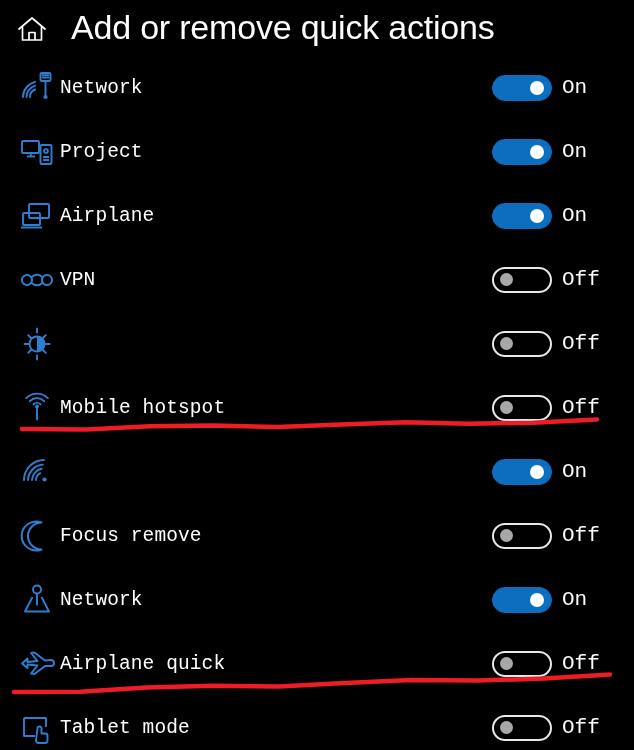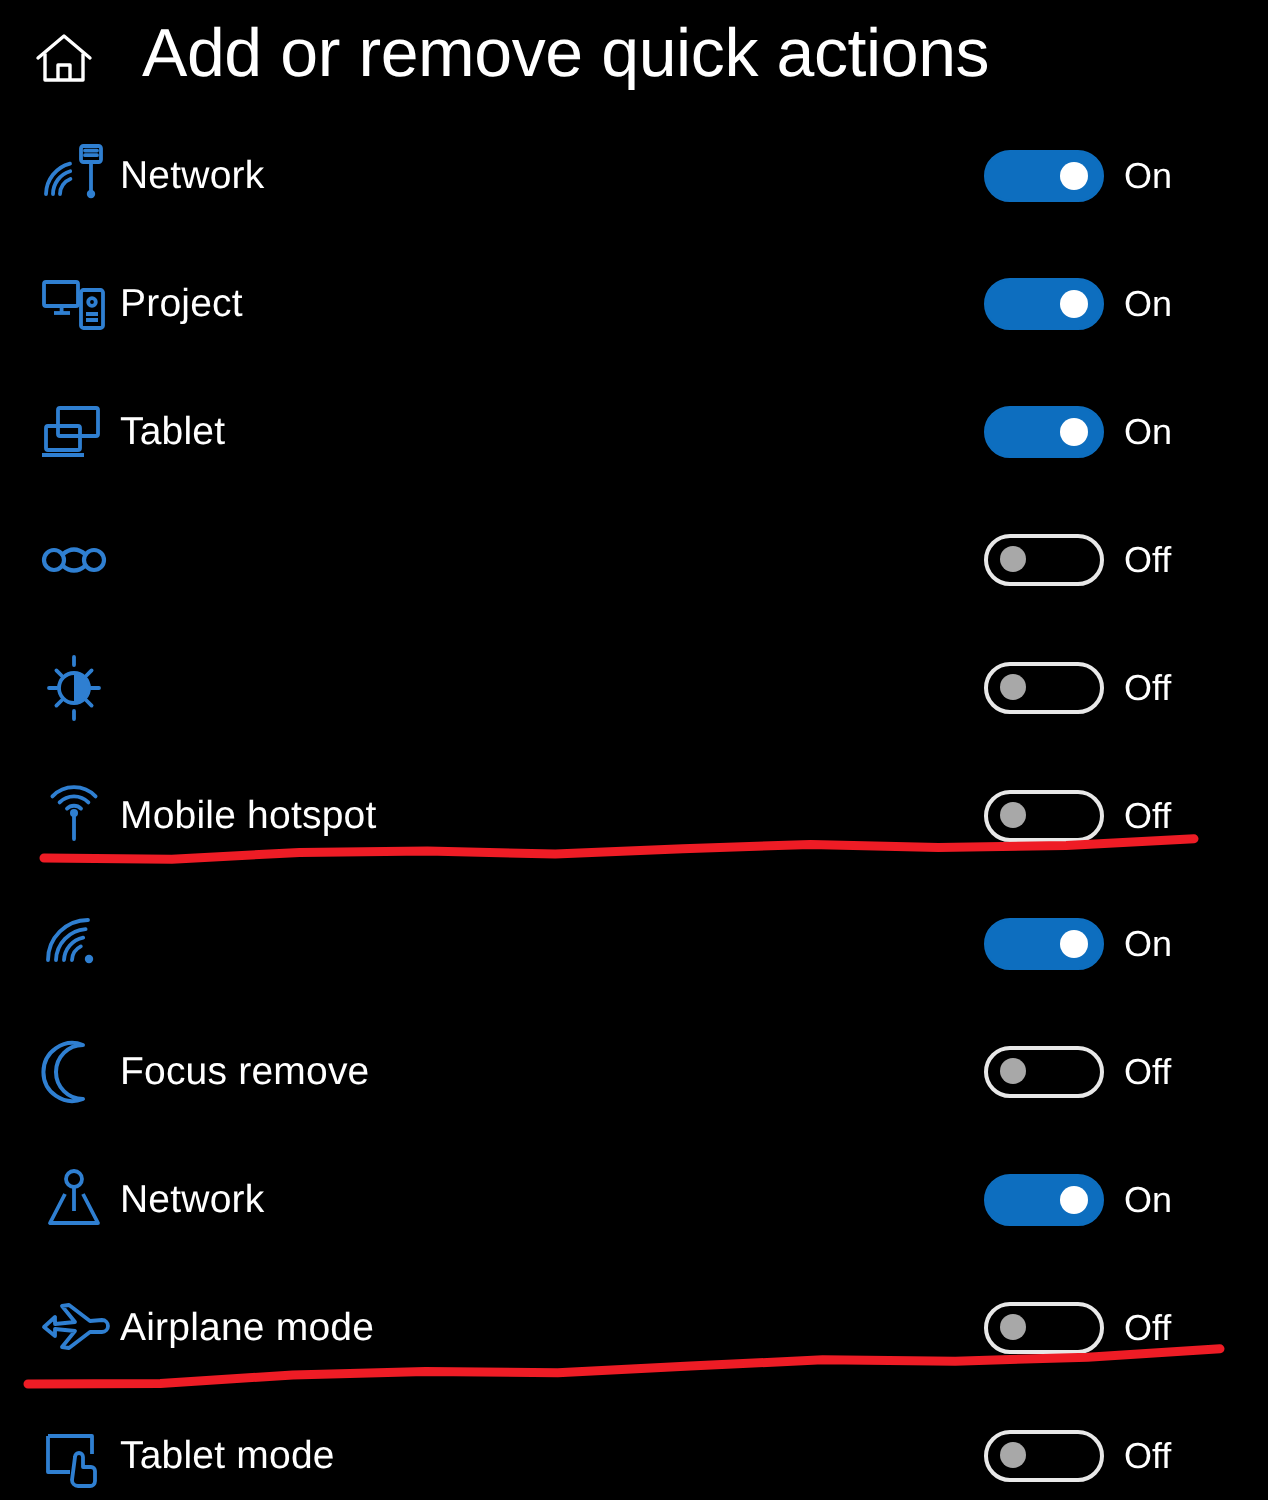--- a/index.html
+++ b/index.html
@@ -50,20 +50,21 @@
   .list {
     position: absolute;
     top: 56px;
     left: 0;
     width: 634px;
   }
   .row {
     position: relative;
     height: 64px;
     width: 634px;
+    font-family: Liberation Mono, monospace;
   }
   .row-icon {
     position: absolute;
     left: 15px;
     top: 10px;
     width: 44px;
     height: 44px;
     display: block;
   }
   .row-label {
@@ -115,21 +116,21 @@
     background: #a8a8a8;
     left: 6px;
     top: 4px;
   }
   .state-label {
     position: absolute;
     left: 562px;
     top: 0;
     height: 64px;
     line-height: 64px;
-    font-size: 18px;
+    font-size: 21px;
     font-weight: 400;
     color: #ffffff;
     white-space: nowrap;
   }
 
   
   .annotation-layer {
     position: absolute;
     top: 0; left: 0;
     width: 634px;
@@ -186,35 +187,36 @@
       <div class="state-label">On</div>
     </div>
     <div class="row">
       <svg viewBox="0 0 44 44" class="row-icon">
     <g fill="none" stroke="#2f7fd1" stroke-width="1.9" stroke-linejoin="round">
       <rect x="14" y="10" width="20" height="14" rx="1"></rect>
       <rect x="8" y="19" width="17" height="12" rx="1"></rect>
       <path d="M6 33.5 h21"></path>
     </g>
   </svg>
-      <div class="row-label">Tablet</div>
+      <div class="row-label">Airplane</div>
       <div class="toggle on">
         <div class="knob"></div>
       </div>
       <div class="state-label">On</div>
     </div>
     <div class="row">
       <svg viewBox="0 0 44 44" class="row-icon">
     <g fill="none" stroke="#2f7fd1" stroke-width="2.1" stroke-linecap="round">
       <circle cx="12" cy="22" r="5"></circle>
       <circle cx="32" cy="22" r="5"></circle>
       <path d="M16.3 19.2 C20 16 24 16 27.7 19.2"></path>
       <path d="M16.3 24.8 C20 28 24 28 27.7 24.8"></path>
     </g>
   </svg>
+      <div class="row-label">VPN</div>
       <div class="toggle off">
         <div class="knob"></div>
       </div>
       <div class="state-label">Off</div>
     </div>
     <div class="row">
       <svg viewBox="0 0 44 44" class="row-icon">
     <g stroke="#2f7fd1" stroke-width="1.9" stroke-linecap="round" fill="none">
       <path d="M22 14.5 a7.5 7.5 0 0 1 0 15 a7.5 7.5 0 0 1 0 -15 z"></path>
       <path d="M22 6.5 v4 M22 33.5 v4 M9.5 22 h4 M30.5 22 h4
@@ -284,21 +286,21 @@
       <div class="state-label">On</div>
     </div>
     <div class="row">
       <svg viewBox="0 0 44 44" class="row-icon">
     <g fill="none" stroke="#2f7fd1" stroke-width="1.9" stroke-linejoin="round" stroke-linecap="round">
       <path d="M7 21.5 L12.5 16.5 L12.5 20 L22.5 19 L16 11 L19.5 10.5 L30 18.5
                L36 18 a2.3 2.3 0 0 1 0 6 L30 24 L19.5 32 L16 31.5 L22.5 23.5
                L12.5 22.5 L12.5 26 z"></path>
     </g>
   </svg>
-      <div class="row-label">Airplane mode</div>
+      <div class="row-label">Airplane quick</div>
       <div class="toggle off">
         <div class="knob"></div>
       </div>
       <div class="state-label">Off</div>
     </div>
     <div class="row">
       <svg viewBox="0 0 44 44" class="row-icon">
     <g fill="none" stroke="#2f7fd1" stroke-width="1.9" stroke-linejoin="round">
       <path d="M9 12 h22 v9 M9 12 v18 h11"></path>
       <path d="M22.5 22.5 a2 2 0 0 1 4 0 v5 h4 a2 2 0 0 1 2 2 v5 a2.5 2.5 0 0 1 -2.5 2.5

